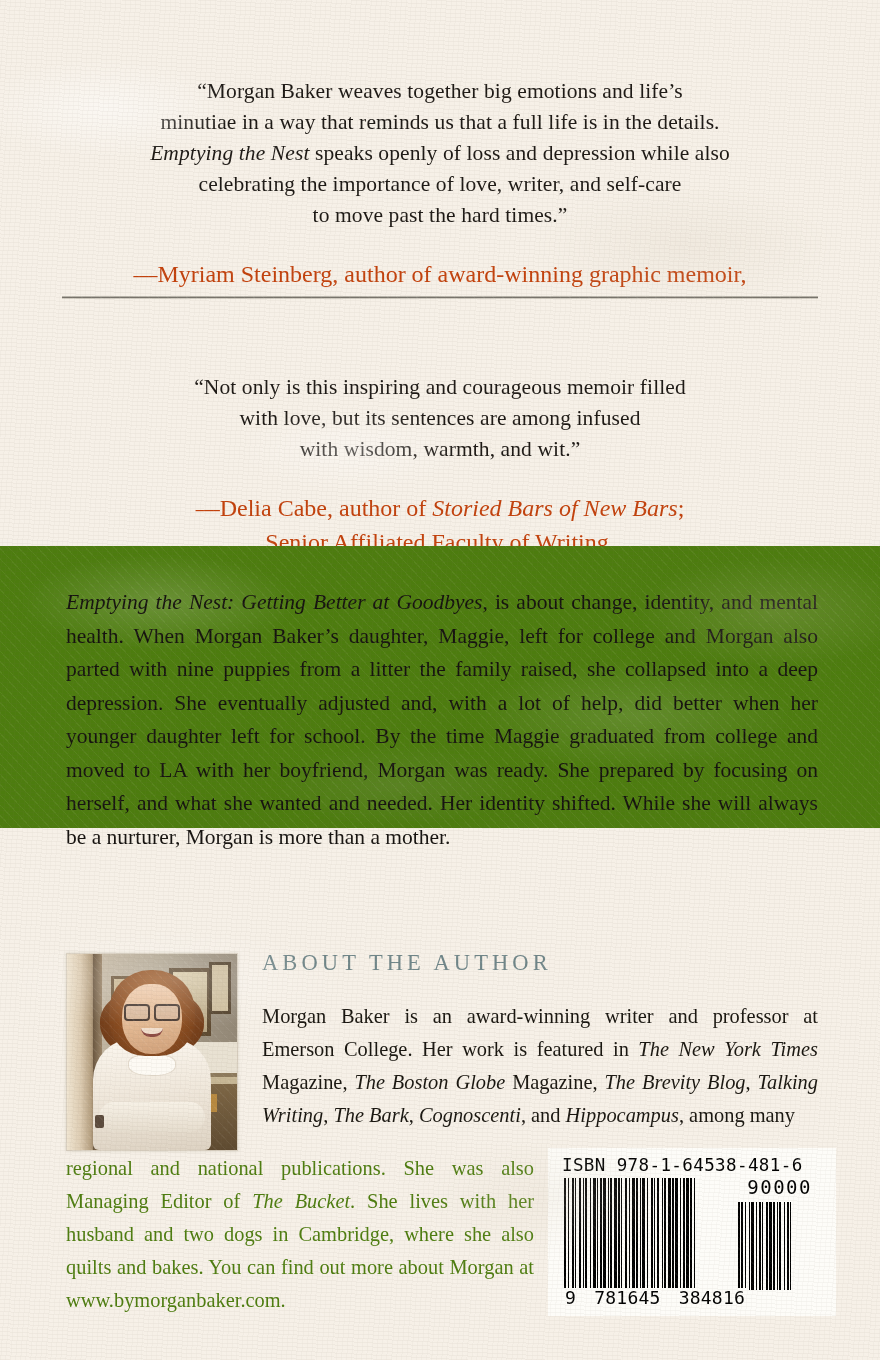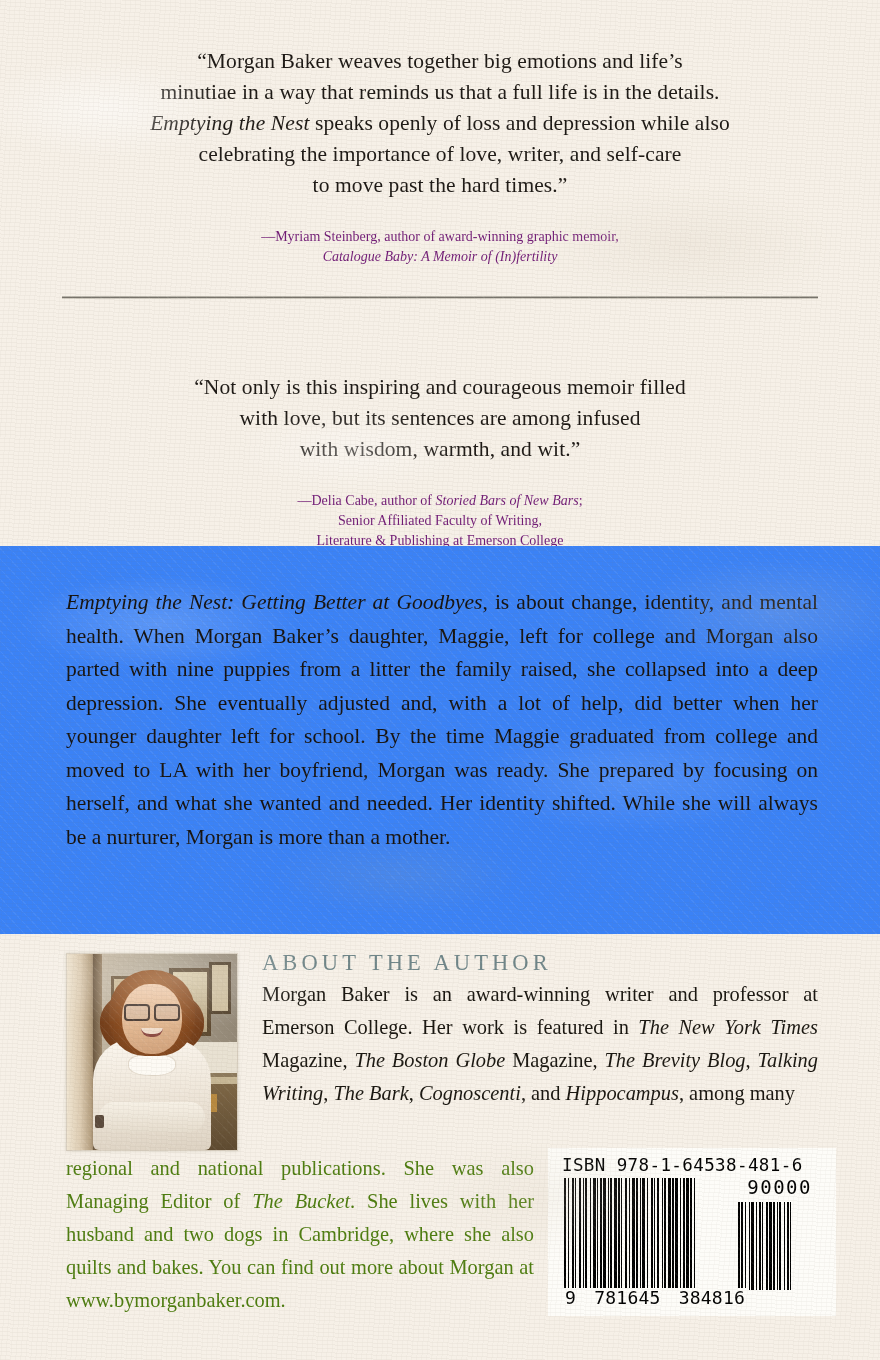--- a/index.html
+++ b/index.html
@@ -41,61 +41,61 @@
       repeating-linear-gradient(47deg, rgba(255,255,255,.55) 0 1px, transparent 1px 7px);
   }
 
   
   .cover { position:relative; width:880px; height:1360px; z-index:1; }
 
   .praise-section {
     position:absolute;
     top:0; left:0; right:0;
     height:546px;
-    padding-top:46px;
+    padding-top:76px;
     z-index:2;
   }
 
   .blurb {
     text-align:center;
     font-size:21.5px;
     line-height:1.44;
     color:#1c1814;
     padding:0 70px;
     letter-spacing:.1px;
   }
   .blurb em { font-style:italic; }
 
   .attrib {
     text-align:center;
-    font-size:14px;
+    font-size:24px;
     line-height:1.42;
-    color:#701a75;
+    color:#c2410c;
     margin-top:26px;
     padding:0 60px;
   }
   .attrib em { font-style:italic; }
 
   .divider-rule {
     position:absolute;
     left:62px;
     width:756px;
     top:296px;
     height:3px;
     background:linear-gradient(to bottom,#b9b5ab 0 1px,#77736b 1px 2px,#cfcabf 2px 3px);
   }
 
   .blurb-two-wrap { position:absolute; top:324px; left:0; right:0;margin-top:48px; }
 
   
   .description-panel {
     position:absolute;
     top:546px; left:0;
-    width:880px; height:388px;
-    background:#3b82f6;
+    width:880px; height:282px;
+    background:#4d7c0f;
     z-index:2;
     padding:40px 62px 0 66px;
   }
   .description-panel::before {
     content:"";
     position:absolute; inset:0;
     opacity:.3;
     background-image:
       radial-gradient(ellipse 200px 70px at 18% 20%, rgba(255,255,255,.55), transparent 70%),
       radial-gradient(ellipse 230px 80px at 72% 60%, rgba(255,255,255,.4), transparent 70%),
@@ -258,21 +258,21 @@
 
   .about-body {
     position:absolute;
     left:262px; top:38px;
     width:556px;
   }
   .about-heading {
     font-size:22.5px;
     letter-spacing:4.1px;
     color:#6f8588;
-    margin-bottom:2px;
+    margin-bottom:24px;
     font-weight:400;
   }
   .about-text {
     font-size:20.4px;
     line-height:1.62;
     text-align:justify;
     color:#18150f;
   }
   .about-text em { font-style:italic; }
 
@@ -354,21 +354,20 @@
     <div class="blurb">
       <div>“Morgan Baker weaves together big emotions and life’s</div>
       <div>minutiae in a way that reminds us that a full life is in the details.</div>
       <div><em>Emptying the Nest</em><span> speaks openly of loss and depression while also</span></div>
       <div>celebrating the importance of love, writer, and self-care</div>
       <div>to move past the hard times.”</div>
     </div>
 
     <div class="attrib">
       <div>—Myriam Steinberg, author of award-winning graphic memoir,</div>
-      <div><em>Catalogue Baby: A Memoir of (In)fertility</em></div>
     </div>
 
     <div class="divider-rule"></div>
 
     <div class="blurb-two-wrap">
       <div class="blurb">
         <div>“Not only is this inspiring and courageous memoir filled</div>
         <div>with love, but its sentences are among infused</div>
         <div>with wisdom, warmth, and wit.”</div>
       </div>

